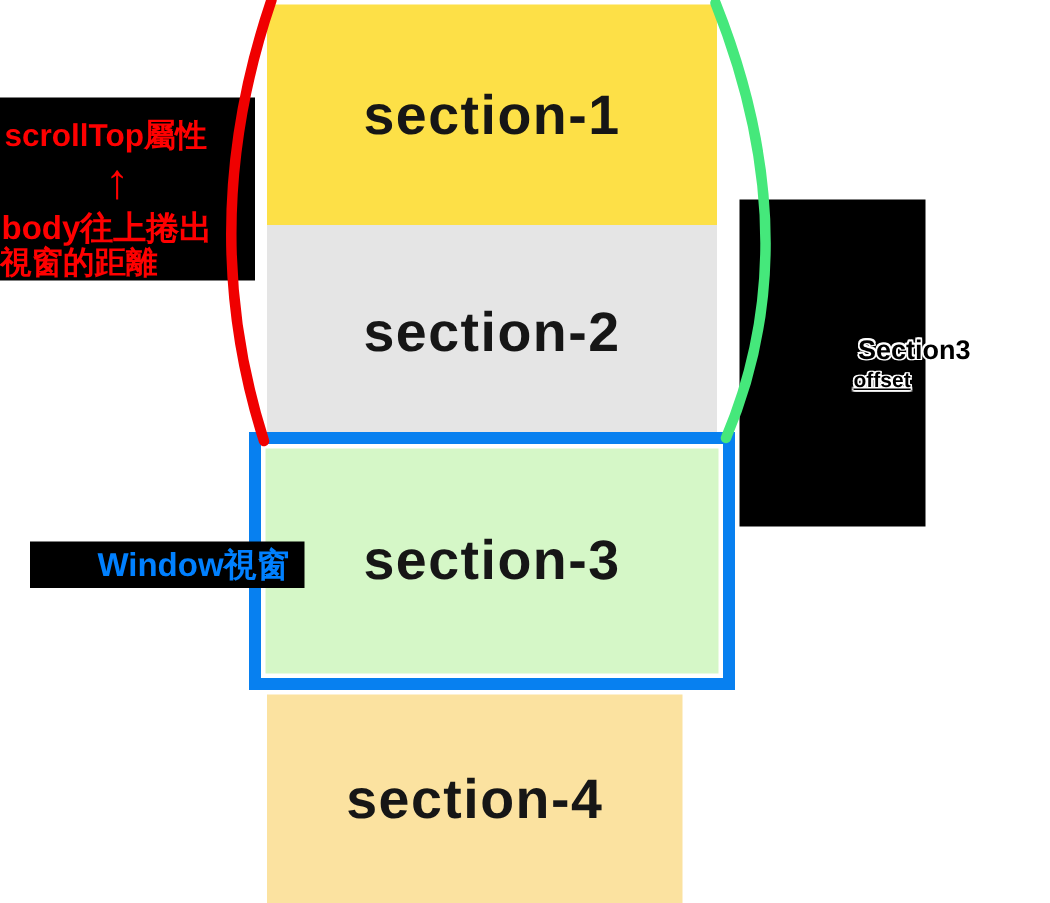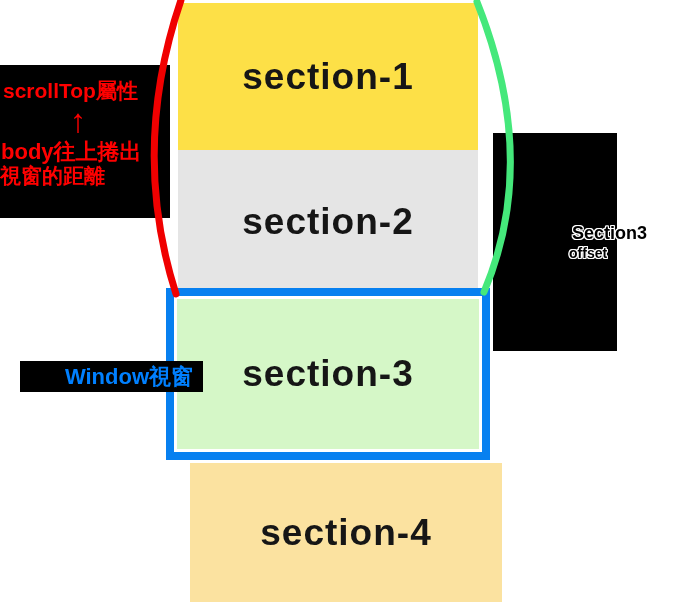--- a/index.html
+++ b/index.html
@@ -5,33 +5,33 @@
   html,body { margin:0; padding:0; background:#ffffff; }
   .canvas {
     position:relative; width:700px; height:602px; background:#ffffff;
     font-family:"Liberation Sans", sans-serif; overflow:hidden;
   }
   .block { position:absolute; display:flex; align-items:center; justify-content:center; }
   .section-label { font-size:37px; font-weight:700; color:#161616; letter-spacing:1px; }
 
   .s1 { left:178px; top:3px;   width:300px; height:147px; }
   .s2 { left:178px; top:150px; width:300px; height:143px; }
-  .s4 { left:190px; top:463px; width:312px; height:139px; }
+  .s4 { left:178px; top:463px; width:277px; height:139px; }
 
   .viewport {
     position:absolute; left:166px; top:288px; width:324px; height:172px;
     box-sizing:border-box; border:8px solid #0f766e; padding:3px; background:#ffffff;
     z-index:3;
   }
   .s3 { width:100%; height:100%; display:flex; align-items:center; justify-content:center; }
 
   svg.curves { position:absolute; left:0; top:0; z-index:5; pointer-events:none; }
 
   .anno-left {
-    position:absolute; left:0; top:65px; width:170px; height:153px; z-index:4;
+    position:absolute; left:0; top:65px; width:170px; height:122px; z-index:4;
     box-sizing:border-box; padding-top:14px; font-weight:700;
   }
   .anno-l1 { font-size:21px; line-height:24px; padding-left:3px; white-space:nowrap; }
   .anno-arrow { font-size:33px; line-height:36px; width:156px; text-align:center; }
   .anno-l2 { font-size:22px; line-height:25px; padding-left:1px; white-space:nowrap; }
   .anno-l3 { font-size:21px; line-height:24px; width:162px; text-align:left; white-space:nowrap; }
 
   .win-label {
     position:absolute; left:20px; top:361px; width:148px; height:31px; z-index:4;
     display:flex; align-items:center; justify-content:center;
@@ -43,20 +43,21 @@
   .right-label { position:absolute; left:572px; top:220px; z-index:6; color:#000; font-weight:700; }
   .right-label .l1 {
     font-size:18px; line-height:26px; white-space:nowrap;
     text-shadow:-1px -1px 0 #fff, 1px -1px 0 #fff, -1px 1px 0 #fff, 1px 1px 0 #fff,
                 0 -1px 0 #fff, 0 1px 0 #fff, -1px 0 0 #fff, 1px 0 0 #fff;
   }
   .right-label .l2 {
     font-size:14px; line-height:15px; margin-left:-3px; white-space:nowrap;
     text-shadow:-1px -1px 0 #fff, 1px -1px 0 #fff, -1px 1px 0 #fff, 1px 1px 0 #fff,
                 0 -1px 0 #fff, 0 1px 0 #fff, -1px 0 0 #fff, 1px 0 0 #fff;
+    text-decoration:underline;
   }
 </style>
 </head>
 <body>
 
 <div class="canvas">
 
   <div class="block s1" style="background: #fde047;">
     <span class="section-label">section-1</span>
   </div>

